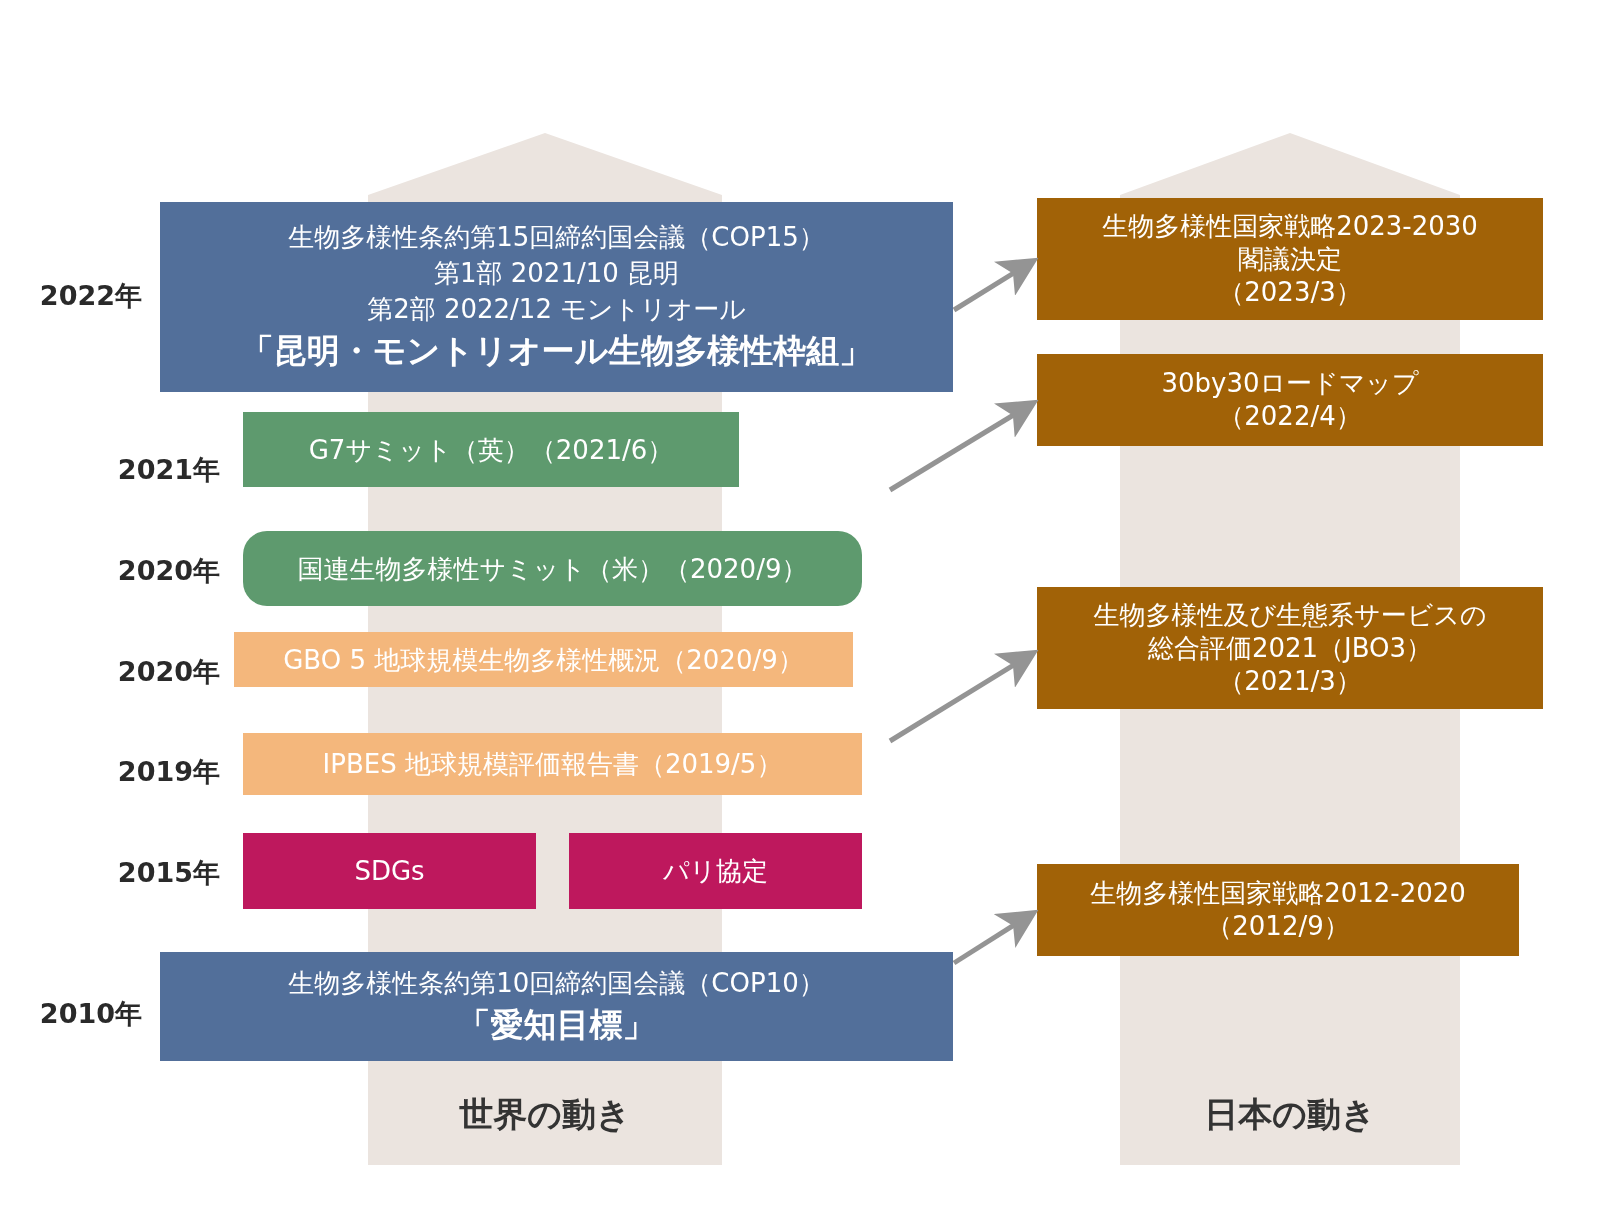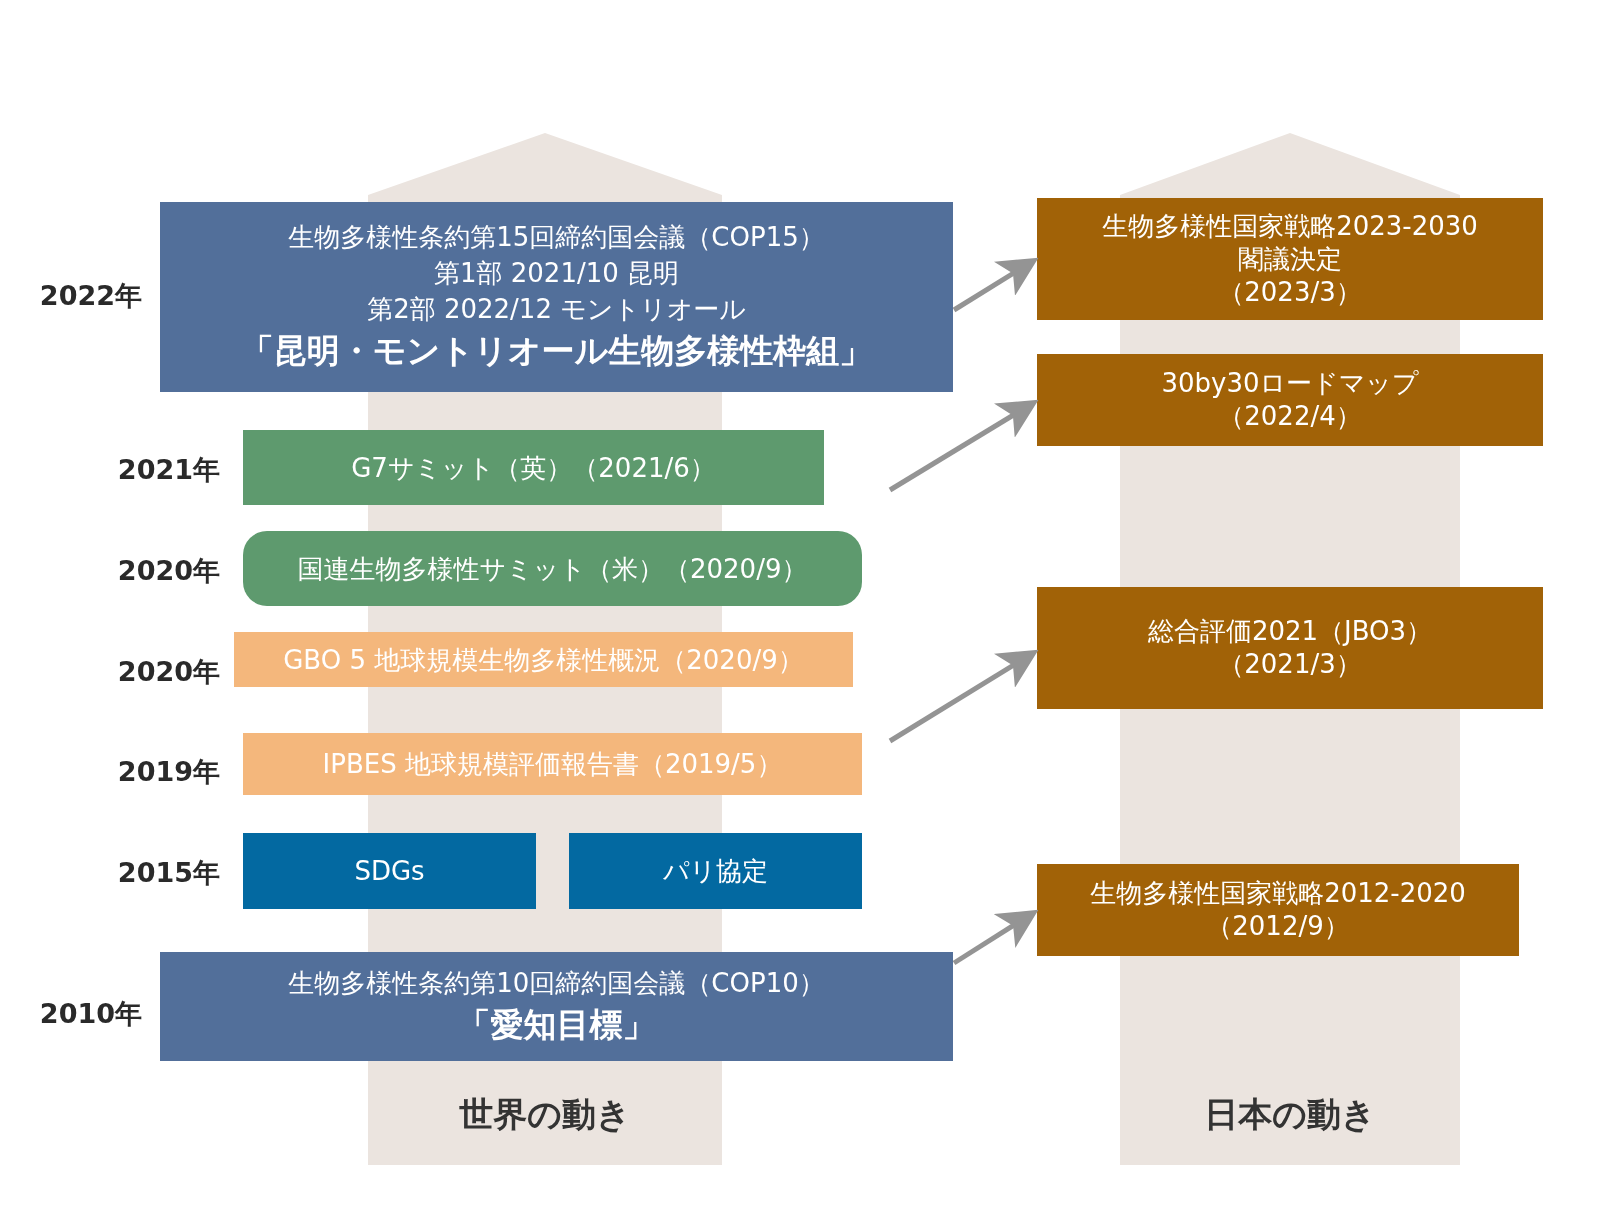--- a/index.html
+++ b/index.html
@@ -4,21 +4,21 @@
 <style>
   html, body { margin: 0; padding: 0; background: #ffffff; }
   body { width: 1606px; height: 1210px; position: relative; overflow: hidden;
          font-family: "DejaVu Sans", "Liberation Sans", sans-serif; }
   .abs { position: absolute; }
   .box { display: flex; flex-direction: column; align-items: center; justify-content: center;
          color: #ffffff; text-align: right; box-sizing: border-box; }
   .navy { background: #526f9a; }
   .green { background: #5e9a6e; }
   .orange { background: #f4b77c; }
-  .lightblue { background: #0369a1; }
+  .lightblue { background: #be185d; }
   .gray { background: #a16207; }
   .year { color: #2a2a2a; font-size: 27px; font-weight: bold; text-align: right; width: 120px; }
   .line { font-size: 26px; line-height: 36px; white-space: nowrap; }
   .big { font-size: 33px; font-weight: bold; line-height: 48px; white-space: nowrap; }
   .jline { font-size: 26px; line-height: 33px; white-space: nowrap; }
   .caption { color: #333333; font-size: 34px; font-weight: bold; text-align: center; }
   svg.overlay { position: absolute; left: 0; top: 0; pointer-events: none; }
 </style>
 </head>
 <body>
@@ -30,21 +30,21 @@
 
 <div class="abs year" style="left:22px; top:278px;">2022年</div>
 <div class="abs box navy" style="left:160px; top:202px; width:793px; height:190px;">
   <div class="line">生物多様性条約第15回締約国会議（COP15）</div>
   <div class="line">第1部 2021/10 昆明</div>
   <div class="line">第2部 2022/12 モントリオール</div>
   <div class="big">「昆明・モントリオール生物多様性枠組」</div>
 </div>
 
 <div class="abs year" style="left:100px; top:452px;">2021年</div>
-<div class="abs box green" style="left:243px; top:430px; width:581px; height:75px;">
+<div class="abs box green" style="left:243px; top:412px; width:496px; height:75px;">
   <div class="line">G7サミット（英）（2021/6）</div>
 </div>
 
 <div class="abs year" style="left:100px; top:553px;">2020年</div>
 <div class="abs box green" style="left:243px; top:531px; width:619px; height:75px;border-radius:24px;">
   <div class="line">国連生物多様性サミット（米）（2020/9）</div>
 </div>
 
 <div class="abs year" style="left:100px; top:654px;">2020年</div>
 <div class="abs box orange" style="left:234px; top:632px; width:619px; height:55px;">
@@ -77,20 +77,21 @@
   <div class="jline">閣議決定</div>
   <div class="jline">（2023/3）</div>
 </div>
 
 <div class="abs box gray" style="left:1037px; top:354px; width:506px; height:92px;">
   <div class="jline">30by30ロードマップ</div>
   <div class="jline">（2022/4）</div>
 </div>
 
 <div class="abs box gray" style="left:1037px; top:587px; width:506px; height:122px;">
+  <div class="jline">生物多様性及び生態系サービスの</div>
   <div class="jline">総合評価2021（JBO3）</div>
   <div class="jline">（2021/3）</div>
 </div>
 
 <div class="abs box gray" style="left:1037px; top:864px; width:482px; height:92px;">
   <div class="jline">生物多様性国家戦略2012-2020</div>
   <div class="jline">（2012/9）</div>
 </div>
 
 <div class="abs caption" style="left:1120px; top:1092px; width:340px;">日本の動き</div>

